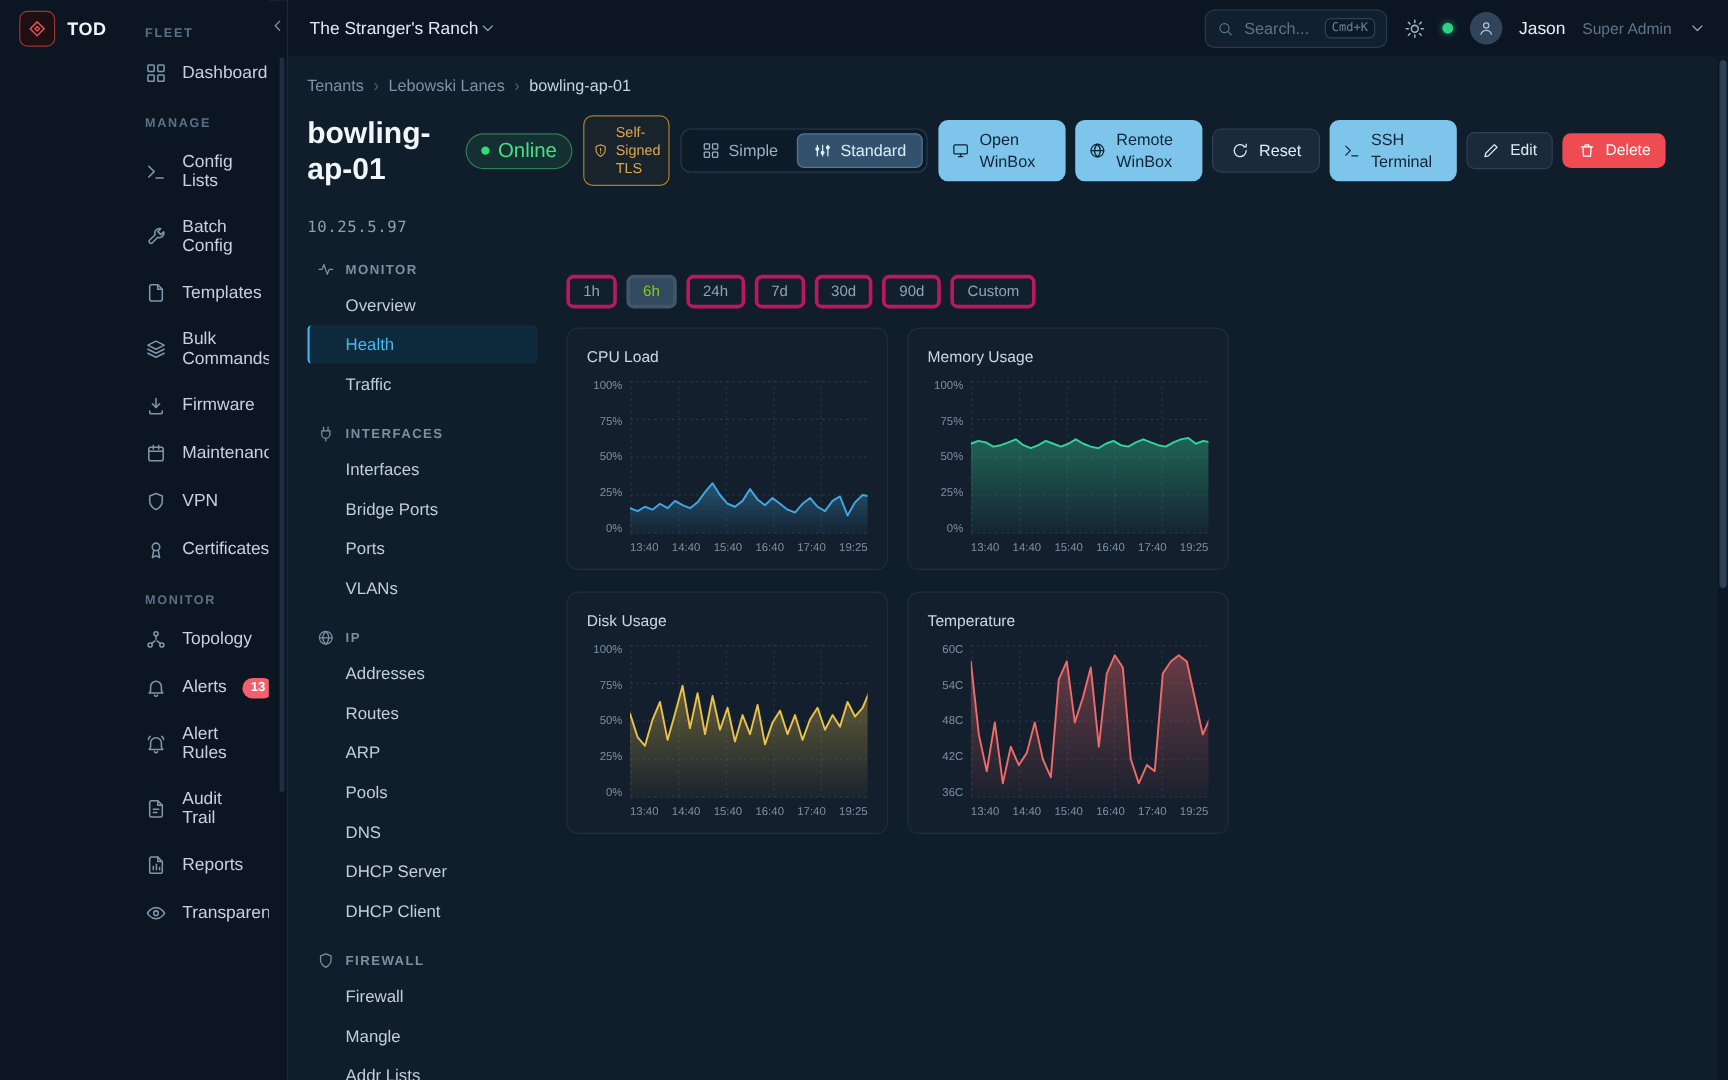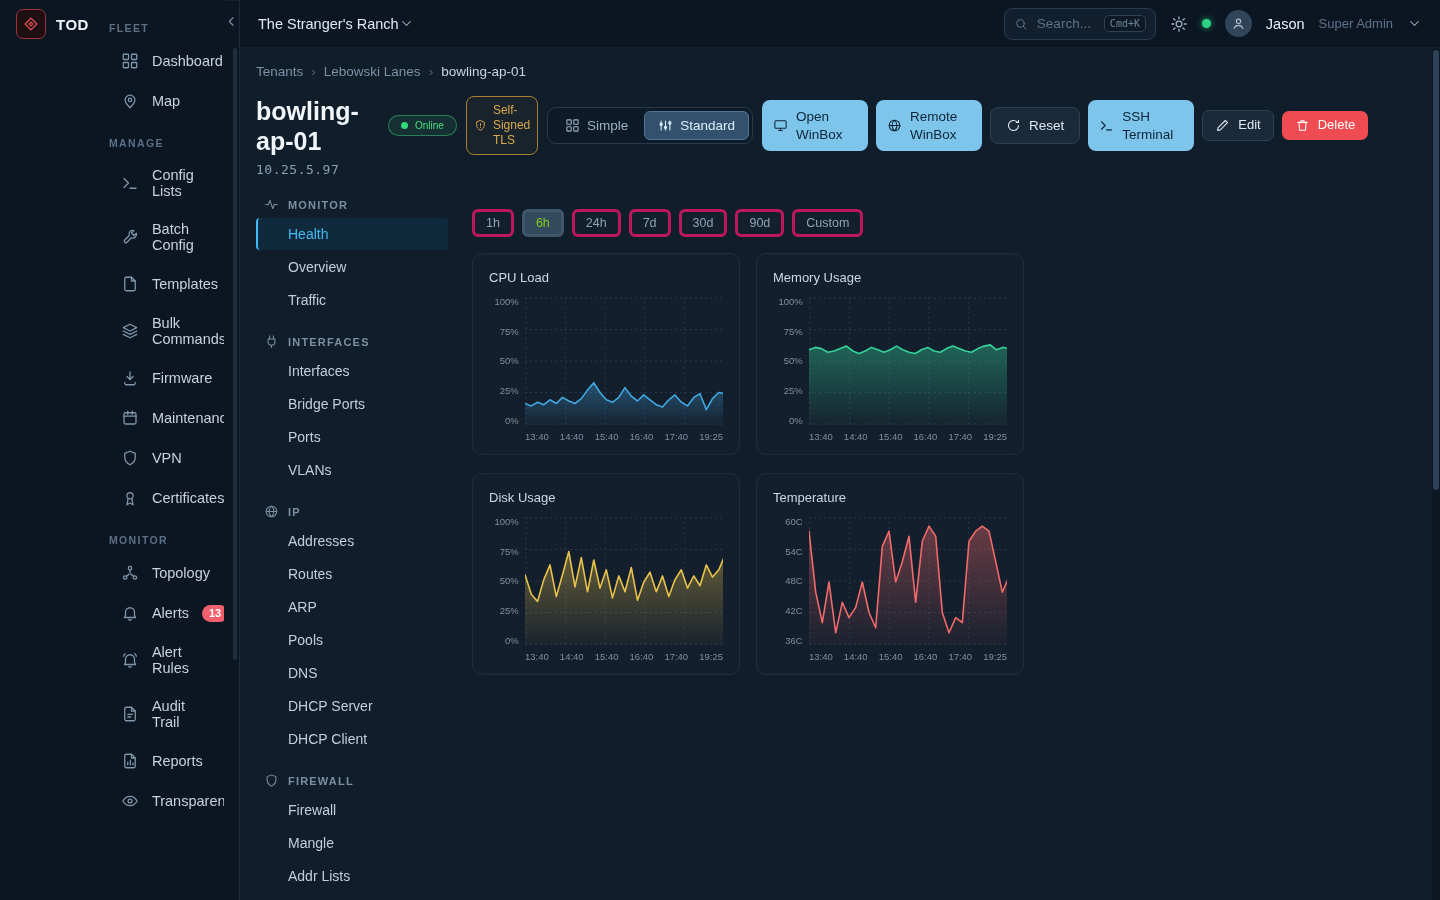--- a/index.html
+++ b/index.html
@@ -17,21 +17,21 @@
   .icon.sm{width:15px;height:15px}
   .icon.xs{width:13px;height:13px}
 
   
   .sidebar{width:240px;flex:none;height:900px;background:#0c1623;border-right:1px solid #1b2938;display:flex;flex-direction:row;position:relative}
   .sidebar-header{height:48px;flex:none;display:flex;align-items:center;gap:10px;padding:0 16px}
   .logo-box{width:30px;height:30px;border-radius:7px;background:#1d0f12;border:1px solid #9c3434;color:#e05252;display:flex;align-items:center;justify-content:center}
   .logo-box .icon{width:18px;height:18px}
   .logo-text{font-weight:700;font-size:15px;letter-spacing:.5px;color:#f1f5f9}
   .sidebar-nav{flex:1;overflow:hidden;padding-top:6px}
-  .nav-section-label{margin:16px 4px 7px;font-size:10.5px;font-weight:700;letter-spacing:1.4px;color:#5c7085}
+  .nav-section-label{margin:16px 16px 7px;font-size:10.5px;font-weight:700;letter-spacing:1.4px;color:#5c7085}
   .nav-item{display:flex;align-items:center;gap:13px;padding:11px 16px;font-size:14.5px;color:#c6d2de;cursor:pointer}
   .nav-item .icon{color:#8096ab}
   .nav-badge{margin-left:auto;background:#f25f6d;color:#fff;font-size:11px;font-weight:700;padding:3px 7px;border-radius:999px;line-height:1}
   .sidebar-footer{flex:none;height:42px;display:flex;align-items:center;justify-content:center;border-top:1px solid #15202e;color:#7d91a6;cursor:pointer}
   .sidebar-scrollthumb{position:absolute;right:2px;top:48px;width:4px;height:612px;background:#243648;border-radius:2px;opacity:.8}
 
   
   .right{flex:1;display:flex;flex-direction:column;min-width:0}
   .topbar{height:48px;flex:none;background:#0c1623;border-bottom:1px solid #15202e;display:flex;align-items:center;padding:0 18px}
   .tenant-select{display:flex;align-items:center;gap:0;color:#dfe9f2;font-size:14.5px;cursor:pointer}
@@ -53,24 +53,24 @@
   
   .main{flex:1;background:#101d2b;padding:16px 24px 0 16px;overflow:hidden;position:relative}
   .breadcrumb{display:flex;align-items:center;gap:8px;font-size:13.5px;margin-bottom:17px}
   .crumb{color:#7d91a6;cursor:pointer}
   .crumb.current{color:#c6d4e2;cursor:default}
   .crumb-sep{color:#516274}
 
   .device-header{display:flex;align-items:flex-start;gap:26px}
   .device-block{width:106px;flex:none}
   .device-name{margin:0;font-size:25px;font-weight:700;line-height:1.2;color:#f1f6fa;word-break:break-word}
-  .device-ip{margin-top:6px;font-family:"DejaVu Sans Mono",monospace;font-size:13px;letter-spacing:.5px;color:#8aa0b5}
+  .device-ip{margin-top:26px;font-family:"DejaVu Sans Mono",monospace;font-size:13px;letter-spacing:.5px;color:#8aa0b5}
   .header-actions{display:flex;align-items:center;gap:9px;min-height:58px;flex-wrap:nowrap}
 
-  .online-pill{display:inline-flex;align-items:center;gap:7px;padding:4px 12px;border-radius:999px;background:rgba(46,160,92,.15);border:1px solid rgba(74,222,128,.45);color:#4ade80;font-size:10px;white-space:nowrap}
+  .online-pill{display:inline-flex;align-items:center;gap:7px;padding:4px 12px;border-radius:999px;background:rgba(46,160,92,.15);border:1px solid rgba(74,222,128,.45);color:#4ade80;font-size:17px;white-space:nowrap}
   .online-pill .dot{width:7px;height:7px;border-radius:50%;background:#34d97b}
   .tls-badge{display:flex;align-items:center;gap:6px;width:72px;padding:6px 7px;border:1px solid #a8802f;border-radius:8px;background:rgba(170,130,50,.06);color:#d9a84e;font-size:12px;line-height:1.25}
   .tls-badge .icon{color:#d9a84e}
   .segmented{display:flex;gap:2px;padding:3px;background:#0d1a27;border:1px solid #273a4e;border-radius:9px}
   .seg{display:flex;align-items:center;gap:7px;padding:6px 13px;border-radius:6px;font-size:13.5px;color:#9cb0c4;border:1px solid transparent;cursor:pointer;white-space:nowrap}
   .seg.selected{background:#33516c;color:#dcedfa;border-color:#4e7795}
 
   .actions{display:flex;align-items:center;gap:8px}
   .btn{display:inline-flex;align-items:center;gap:8px;border-radius:8px;font-size:13.5px;border:none;cursor:pointer;font-family:inherit}
   .btn .lbl{line-height:1.3;text-align:left}
@@ -128,29 +128,20 @@
         <div class="nav-item">
           <span class="icon ">
             <svg viewBox="0 0 24 24">
               <rect x="3" y="3" width="7" height="7" rx="1"></rect>
               <rect x="14" y="3" width="7" height="7" rx="1"></rect>
               <rect x="3" y="14" width="7" height="7" rx="1"></rect>
               <rect x="14" y="14" width="7" height="7" rx="1"></rect>
             </svg>
           </span>
           <span class="nav-label">Dashboard</span>
-        </div>
-        <div class="nav-item">
-          <span class="icon ">
-            <svg viewBox="0 0 24 24">
-              <path d="M12 21c-4-3.8-6.5-7-6.5-10.2a6.5 6.5 0 0 1 13 0C18.5 14 16 17.2 12 21z"></path>
-              <circle cx="12" cy="10.5" r="2.2"></circle>
-            </svg>
-          </span>
-          <span class="nav-label">Map</span>
         </div>
       </div>
       <div class="nav-section">
         <div class="nav-section-label">MANAGE</div>
         <div class="nav-item">
           <span class="icon ">
             <svg viewBox="0 0 24 24">
               <path d="M4 6l6 6-6 6"></path>
               <path d="M12 19h8"></path>
             </svg>
@@ -459,22 +450,22 @@
       <aside class="subnav" id="subnav">
           <div class="subnav-group">
             <div class="subnav-group-label">
               <span class="icon sm">
                 <svg viewBox="0 0 24 24">
                   <path d="M3 12h4l2.5-6.5L14 18.5 16.5 12H21"></path>
                 </svg>
               </span>
               <span>MONITOR</span>
             </div>
+            <div class="subnav-item">Overview</div>
             <div class="subnav-item selected">Health</div>
-            <div class="subnav-item">Overview</div>
             <div class="subnav-item">Traffic</div>
           </div>
           <div class="subnav-group">
             <div class="subnav-group-label">
               <span class="icon sm">
                 <svg viewBox="0 0 24 24">
                   <path d="M9 3v5M15 3v5"></path>
                   <path d="M6.5 8h11v4.5a5.5 5.5 0 0 1-11 0z"></path>
                   <path d="M12 18v3.5"></path>
                 </svg>

